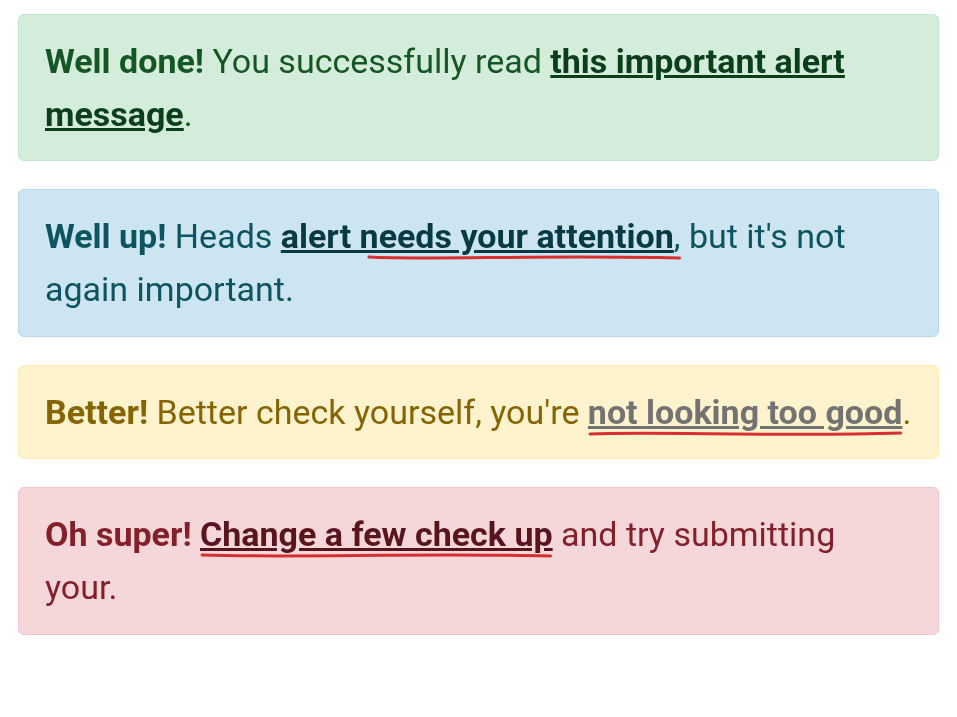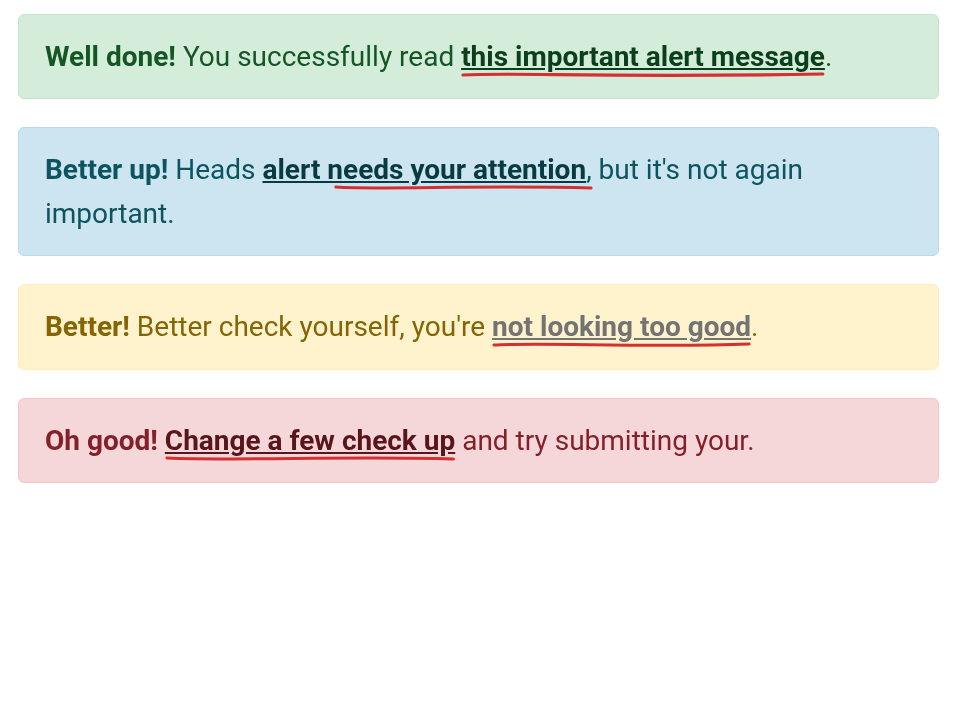--- a/index.html
+++ b/index.html
@@ -10,21 +10,21 @@
     body {
       font-family: "Segoe UI", -apple-system, BlinkMacSystemFont, Roboto, "Helvetica Neue", Arial, sans-serif;
       background: #ffffff;
       padding: 14px 18px;
       width: 957px;
     }
     .alert {
       border-radius: 6px;
       padding: 20px 26px;
       margin-bottom: 28px;
-      font-size: 28px;
+      font-size: 34px;
       line-height: 1.55;
       border: 1px solid transparent;
     }
     .alert-success {
       background-color: #d4edda;
       border-color: #c3e6cb;
       color: #155724;
     }
     .alert-info {
       background-color: #cce5f0;
@@ -68,28 +68,28 @@
 </head>
 <body>
 
 <div class="alert alert-success">
   <span class="alert-title">Well done!</span><span> You successfully read </span><span class="marker-wrap"><a href="#" class="alert-link">this important alert message</a><svg class="marker-line" style="left:0; bottom:-10px; width:100%; height:14px;" viewBox="0 0 400 14" preserveAspectRatio="none">
         <path d="M2 6 C 60 3, 150 9, 398 5" stroke="#d62f2f" stroke-width="3.2" fill="none" stroke-linecap="round"></path>
       </svg></span><span>.</span>
 </div>
 
 <div class="alert alert-info">
-  <span class="alert-title">Better up!</span><span> Heads </span><span class="marker-wrap"><a href="#" class="alert-link">alert needs your attention</a><svg class="marker-line" style="left:22%; bottom:-8px; width:80%; height:12px;" viewBox="0 0 360 12" preserveAspectRatio="none">
+  <span class="alert-title">Well up!</span><span> Heads </span><span class="marker-wrap"><a href="#" class="alert-link">alert needs your attention</a><svg class="marker-line" style="left:22%; bottom:-8px; width:80%; height:12px;" viewBox="0 0 360 12" preserveAspectRatio="none">
         <path d="M2 5 C 70 8, 200 3, 358 6" stroke="#d62f2f" stroke-width="3" fill="none" stroke-linecap="round"></path>
       </svg></span><span>, but it's not again important.</span>
 </div>
 
 <div class="alert alert-warning">
   <span class="alert-title">Better!</span><span> Better check yourself, you're </span><span class="marker-wrap"><a href="#" class="alert-link">not looking too good</a><svg class="marker-line" style="left:0; bottom:-8px; width:100%; height:12px;" viewBox="0 0 300 12" preserveAspectRatio="none">
         <path d="M2 6 C 60 3, 180 9, 298 5" stroke="#d62f2f" stroke-width="3" fill="none" stroke-linecap="round"></path>
       </svg></span><span>.</span>
 </div>
 
 <div class="alert alert-danger">
-  <span class="alert-title">Oh good!</span><span> </span><span class="marker-wrap"><a href="#" class="alert-link">Change a few check up</a><svg class="marker-line" style="left:0; bottom:-8px; width:100%; height:12px;" viewBox="0 0 320 12" preserveAspectRatio="none">
+  <span class="alert-title">Oh super!</span><span> </span><span class="marker-wrap"><a href="#" class="alert-link">Change a few check up</a><svg class="marker-line" style="left:0; bottom:-8px; width:100%; height:12px;" viewBox="0 0 320 12" preserveAspectRatio="none">
         <path d="M2 5 C 80 8, 200 3, 318 6" stroke="#d62f2f" stroke-width="3" fill="none" stroke-linecap="round"></path>
       </svg></span><span> and try submitting your.</span>
 </div>
 
 </body></html>

